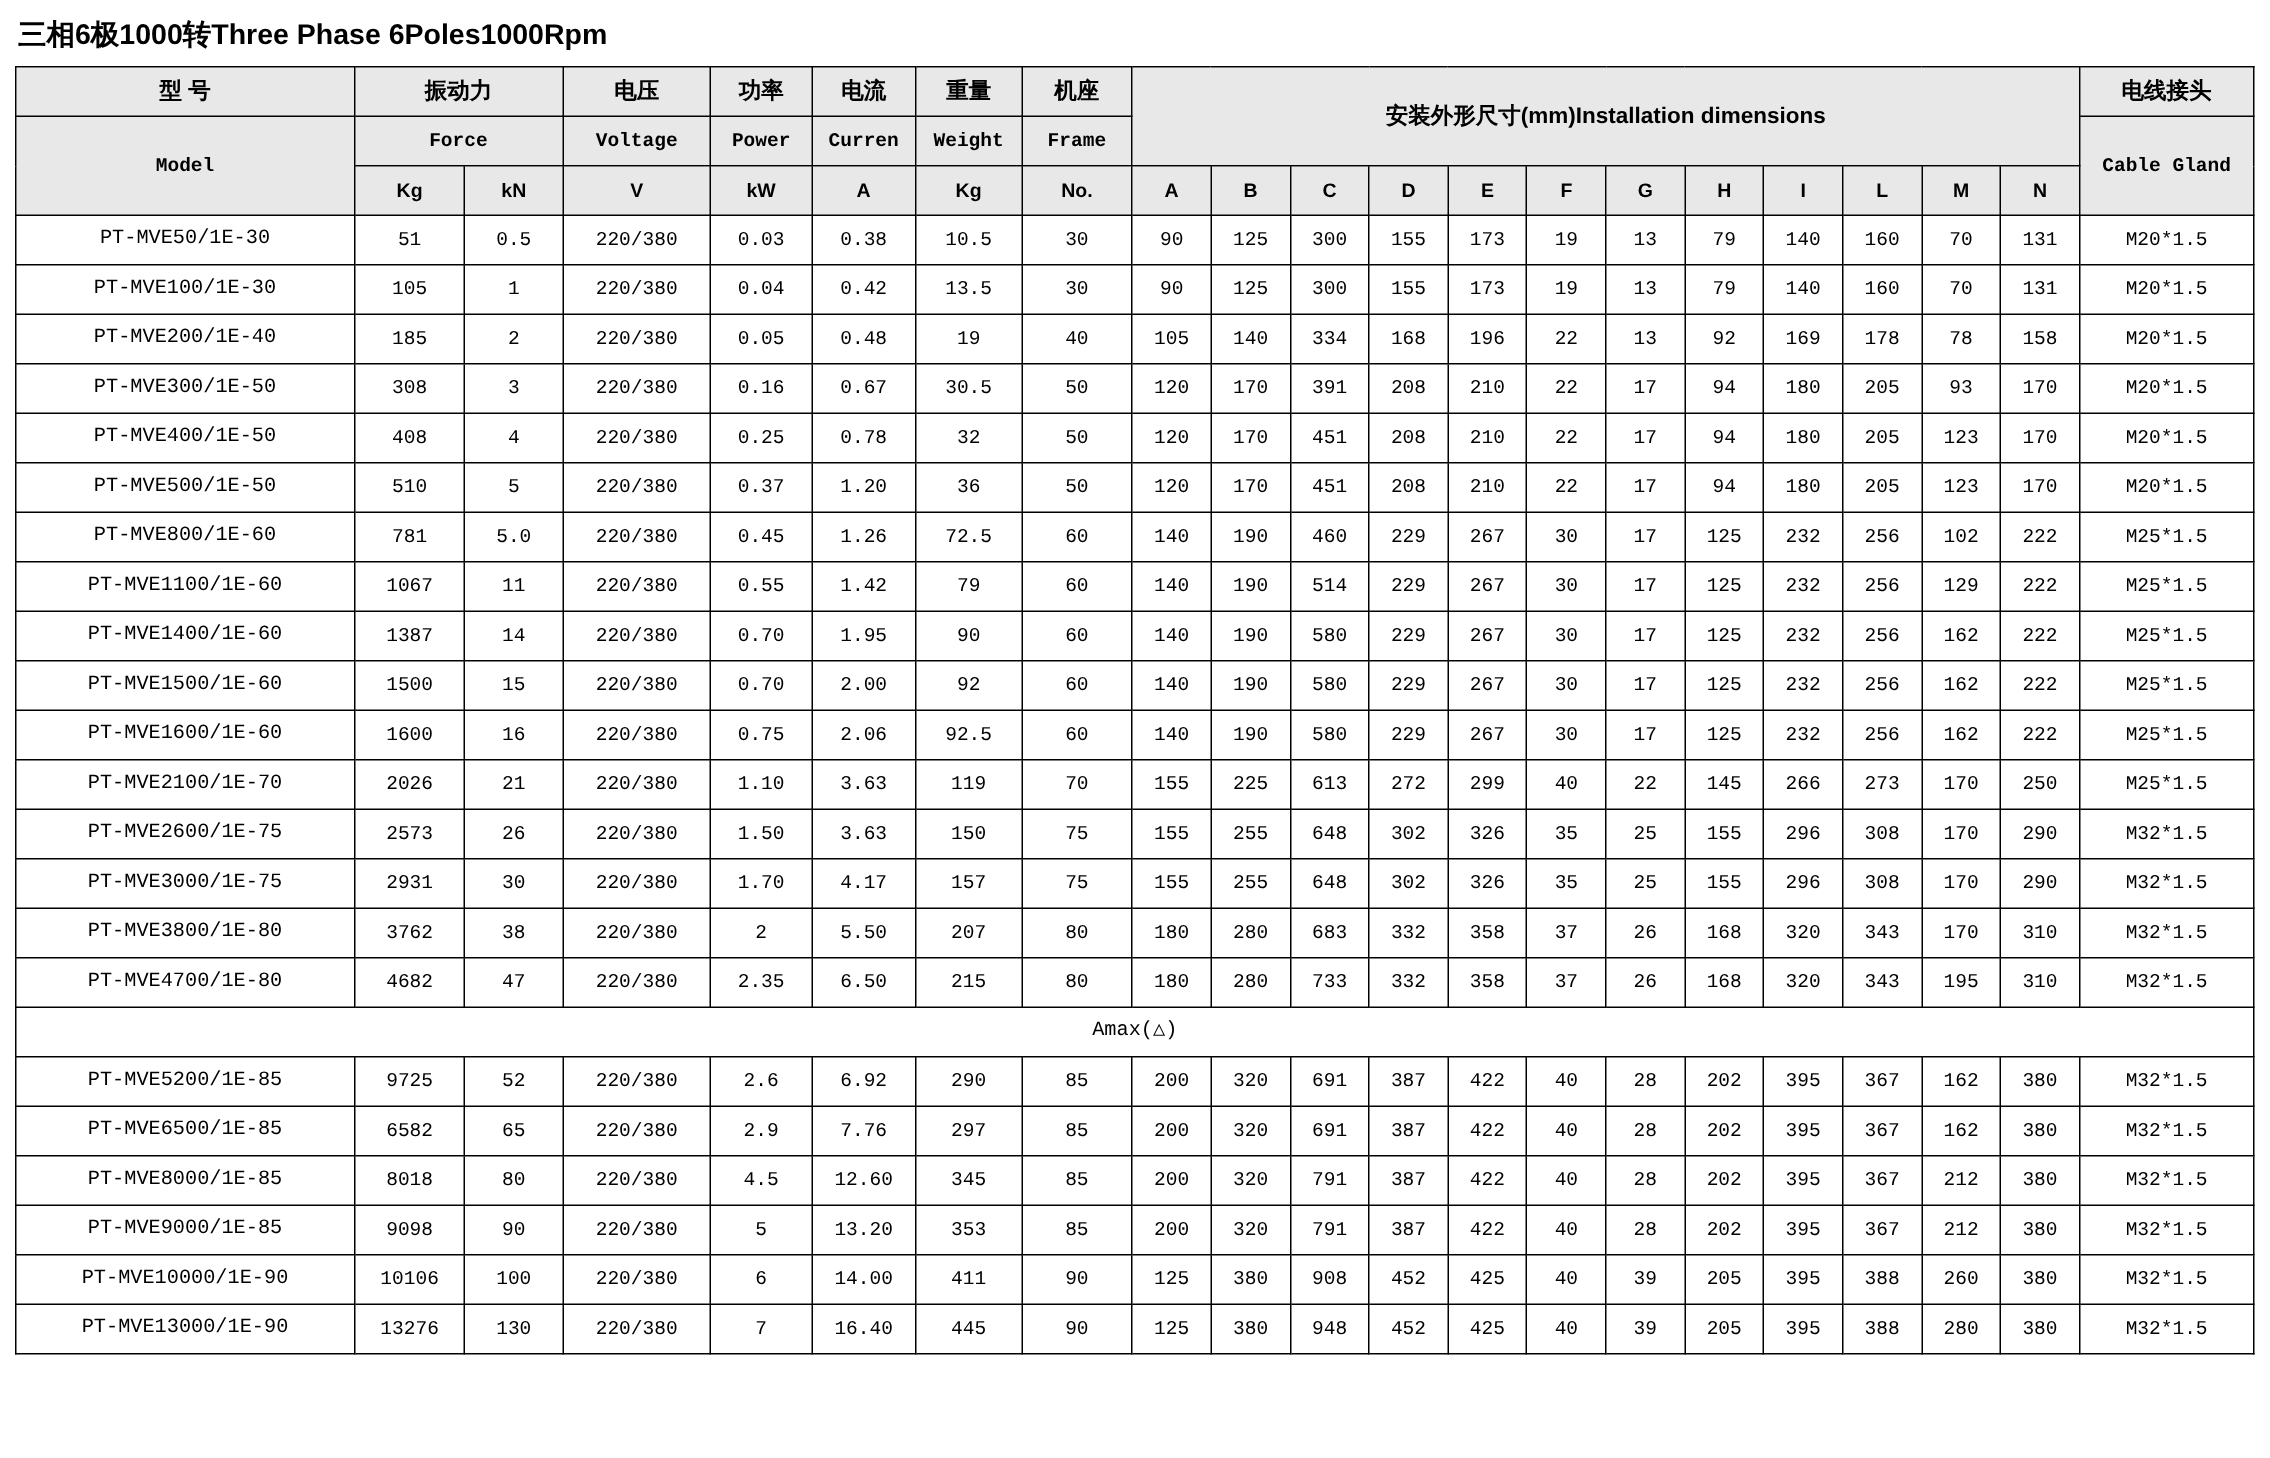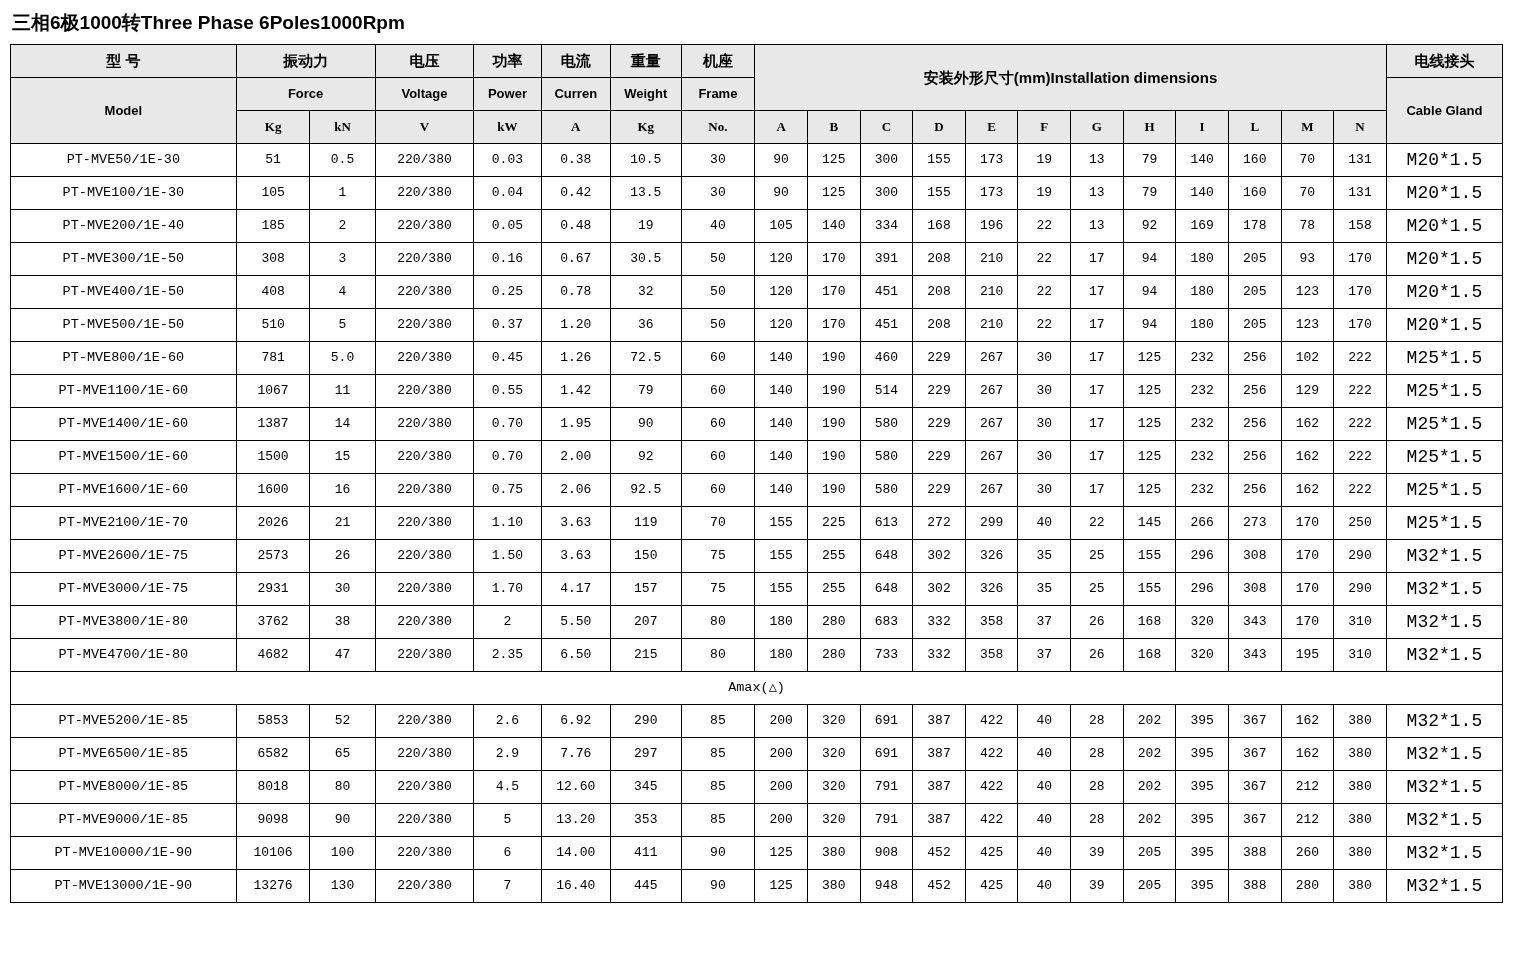--- a/index.html
+++ b/index.html
@@ -50,46 +50,46 @@
   table.spec thead th {
     background: #e8e8e8;
     font-weight: bold;
   }
   .h-cn {
     font-family: "Liberation Sans", sans-serif;
     font-size: 15px;
     font-weight: bold;
   }
   .h-en {
-    font-family: Liberation Sans, sans-serif;
+    font-family: Liberation Mono, monospace;
     font-size: 13px;
     font-weight: bold;
   }
   .h-unit {
-    font-family: Liberation Serif, serif;
+    font-family: Liberation Sans, sans-serif;
     font-size: 13px;
     font-weight: bold;
   }
   .h-dim {
     font-family: "Liberation Sans", sans-serif;
     font-size: 15px;
     font-weight: bold;
   }
   .h-dim .en {
     font-family: Liberation Sans, sans-serif;
     font-size: 15px;
   }
   .model-cell {
     font-family: "Liberation Mono", monospace;
     font-size: 13.5px;
     margin-left: 32px;
   }
   .cable-cell {
     font-family: "Liberation Mono", monospace;
-    font-size: 18px;
+    font-size: 13px;
     margin-left: 19px;
   }
   .amax-row td {
     font-family: "Liberation Mono", monospace;
     font-size: 13.5px;
     text-align: center;
   }
   
   col.c-model   { width: 208px; }
   col.c-kg      { width: 68px; }
@@ -546,21 +546,21 @@
           <td>343</td>
           <td>195</td>
           <td>310</td>
           <td class="cable-cell">M32*1.5</td>
         </tr>
         <tr class="amax-row">
           <td colspan="21">Amax(△)</td>
         </tr>
         <tr>
           <td class="model-cell">PT-MVE5200/1E-85</td>
-          <td>5853</td>
+          <td>9725</td>
           <td>52</td>
           <td>220/380</td>
           <td>2.6</td>
           <td>6.92</td>
           <td>290</td>
           <td>85</td>
           <td>200</td>
           <td>320</td>
           <td>691</td>
           <td>387</td>

